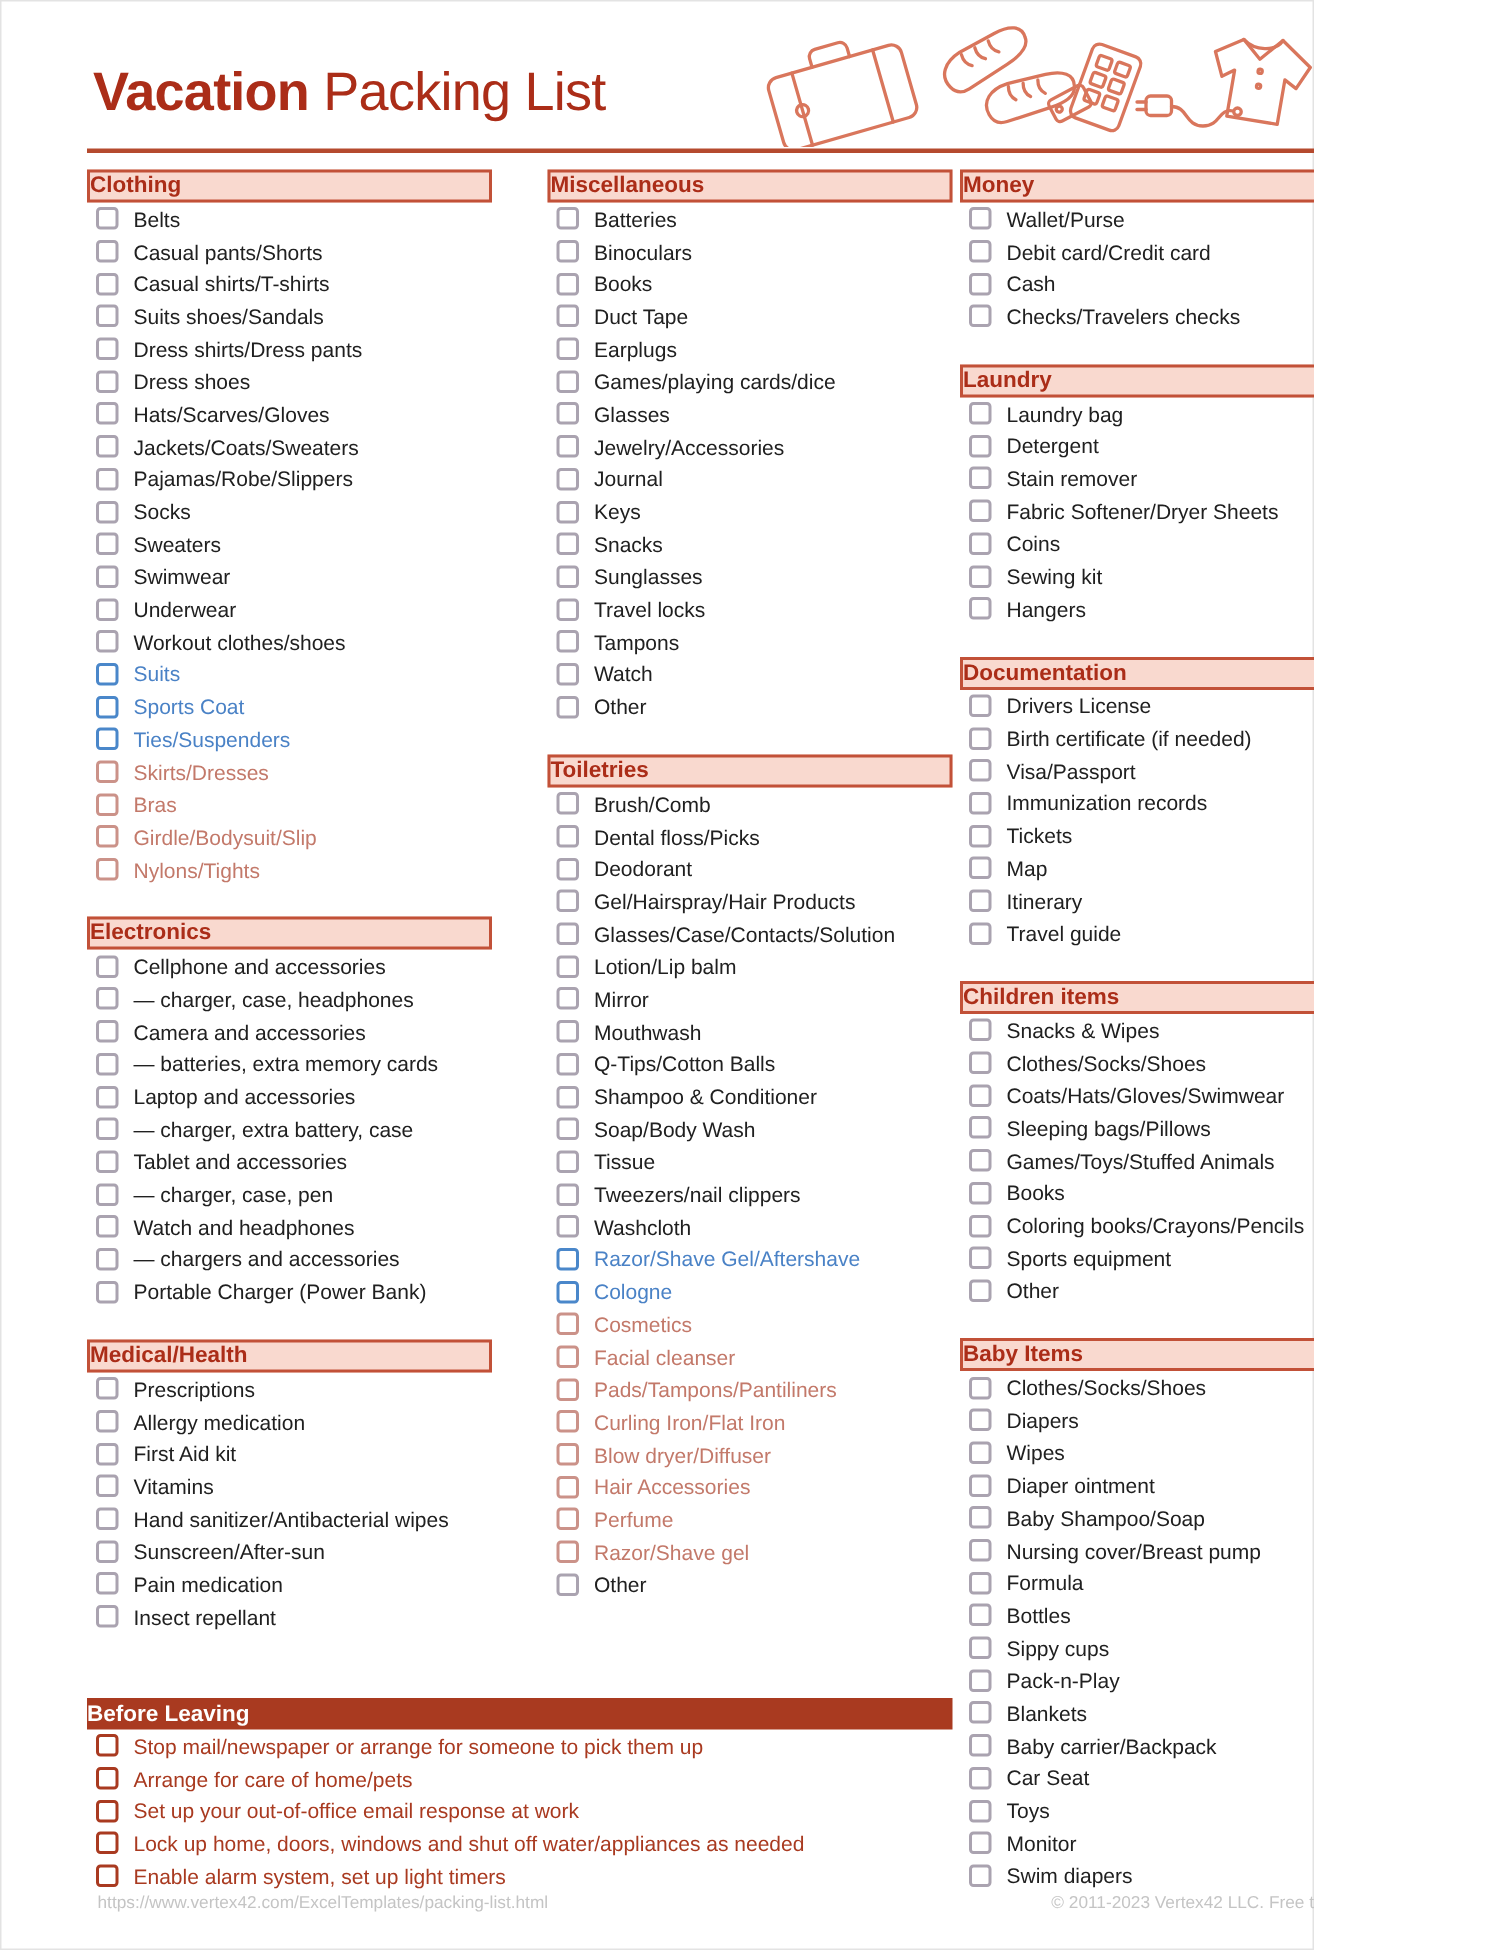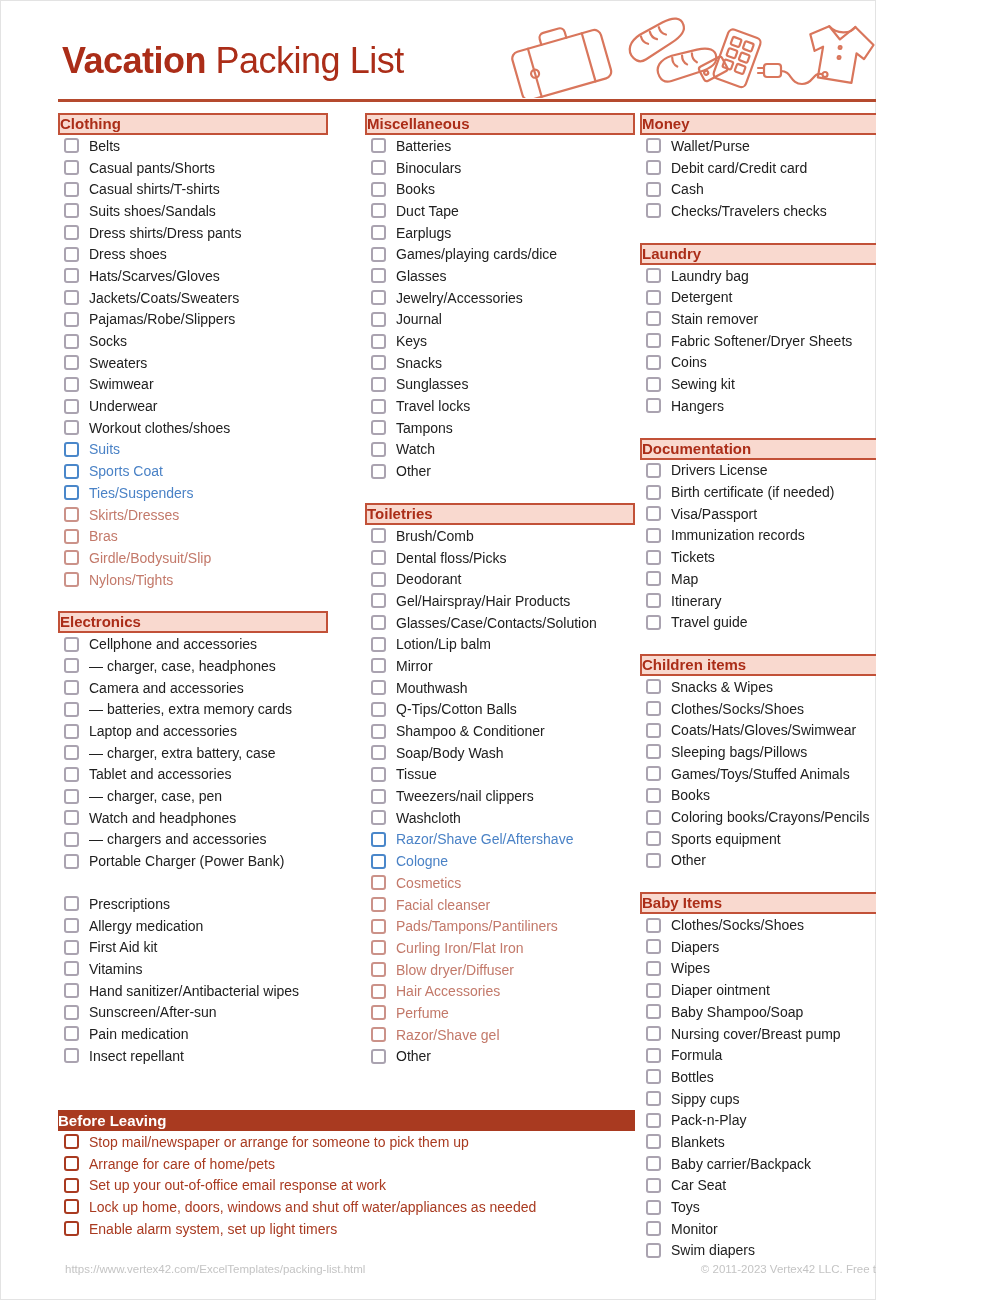--- a/index.html
+++ b/index.html
@@ -29,21 +29,21 @@
   
   .col{position:absolute;top:113px;width:270px;}
   #col1{left:58px;} #col2{left:365px;} #col3{left:640px;}
   .before{position:absolute;left:58px;top:1110px;width:577px;}
   
   .section{margin-bottom:21px;}
   .sec-header{box-sizing:border-box;height:22px;border:2px solid var(--header-border);
               background:var(--header-bg);color:var(--brick);font-weight:bold;
               font-size:15px;line-height:18px;}
   .section.solid .sec-header{background:var(--brick-solid);border:none;color:#ffffff;
-              height:21px;line-height:21px;}
+              height:21px;line-height:21px;margin-top:22px;}
   .row{display:flex;align-items:center;height:21.7px;padding-left:6px;}
   .row:first-of-type{margin-top:2px;}
   .cb{box-sizing:border-box;width:15px;height:15px;border:2px solid var(--cb-gray);
       border-radius:3px;margin-right:10px;flex:none;background:#fff;}
   .lbl{font-size:14px;color:var(--text);white-space:nowrap;}
   .row.blue .cb{border-color:var(--blue-border);}
   .row.blue .lbl{color:var(--blue);}
   .row.salmon .cb{border-color:var(--salmon-border);}
   .row.salmon .lbl{color:var(--salmon);}
   .row.red .cb{border-color:var(--brick-solid);border-width:2.5px;}
@@ -252,20 +252,21 @@
         <div class="row default">
           <span class="cb"></span>
           <span class="lbl">— chargers and accessories</span>
         </div>
         <div class="row default">
           <span class="cb"></span>
           <span class="lbl">Portable Charger (Power Bank)</span>
         </div>
       </div>
       <div class="section">
+        <div class="sec-header">Medical/Health</div>
         <div class="row default">
           <span class="cb"></span>
           <span class="lbl">Prescriptions</span>
         </div>
         <div class="row default">
           <span class="cb"></span>
           <span class="lbl">Allergy medication</span>
         </div>
         <div class="row default">
           <span class="cb"></span>

